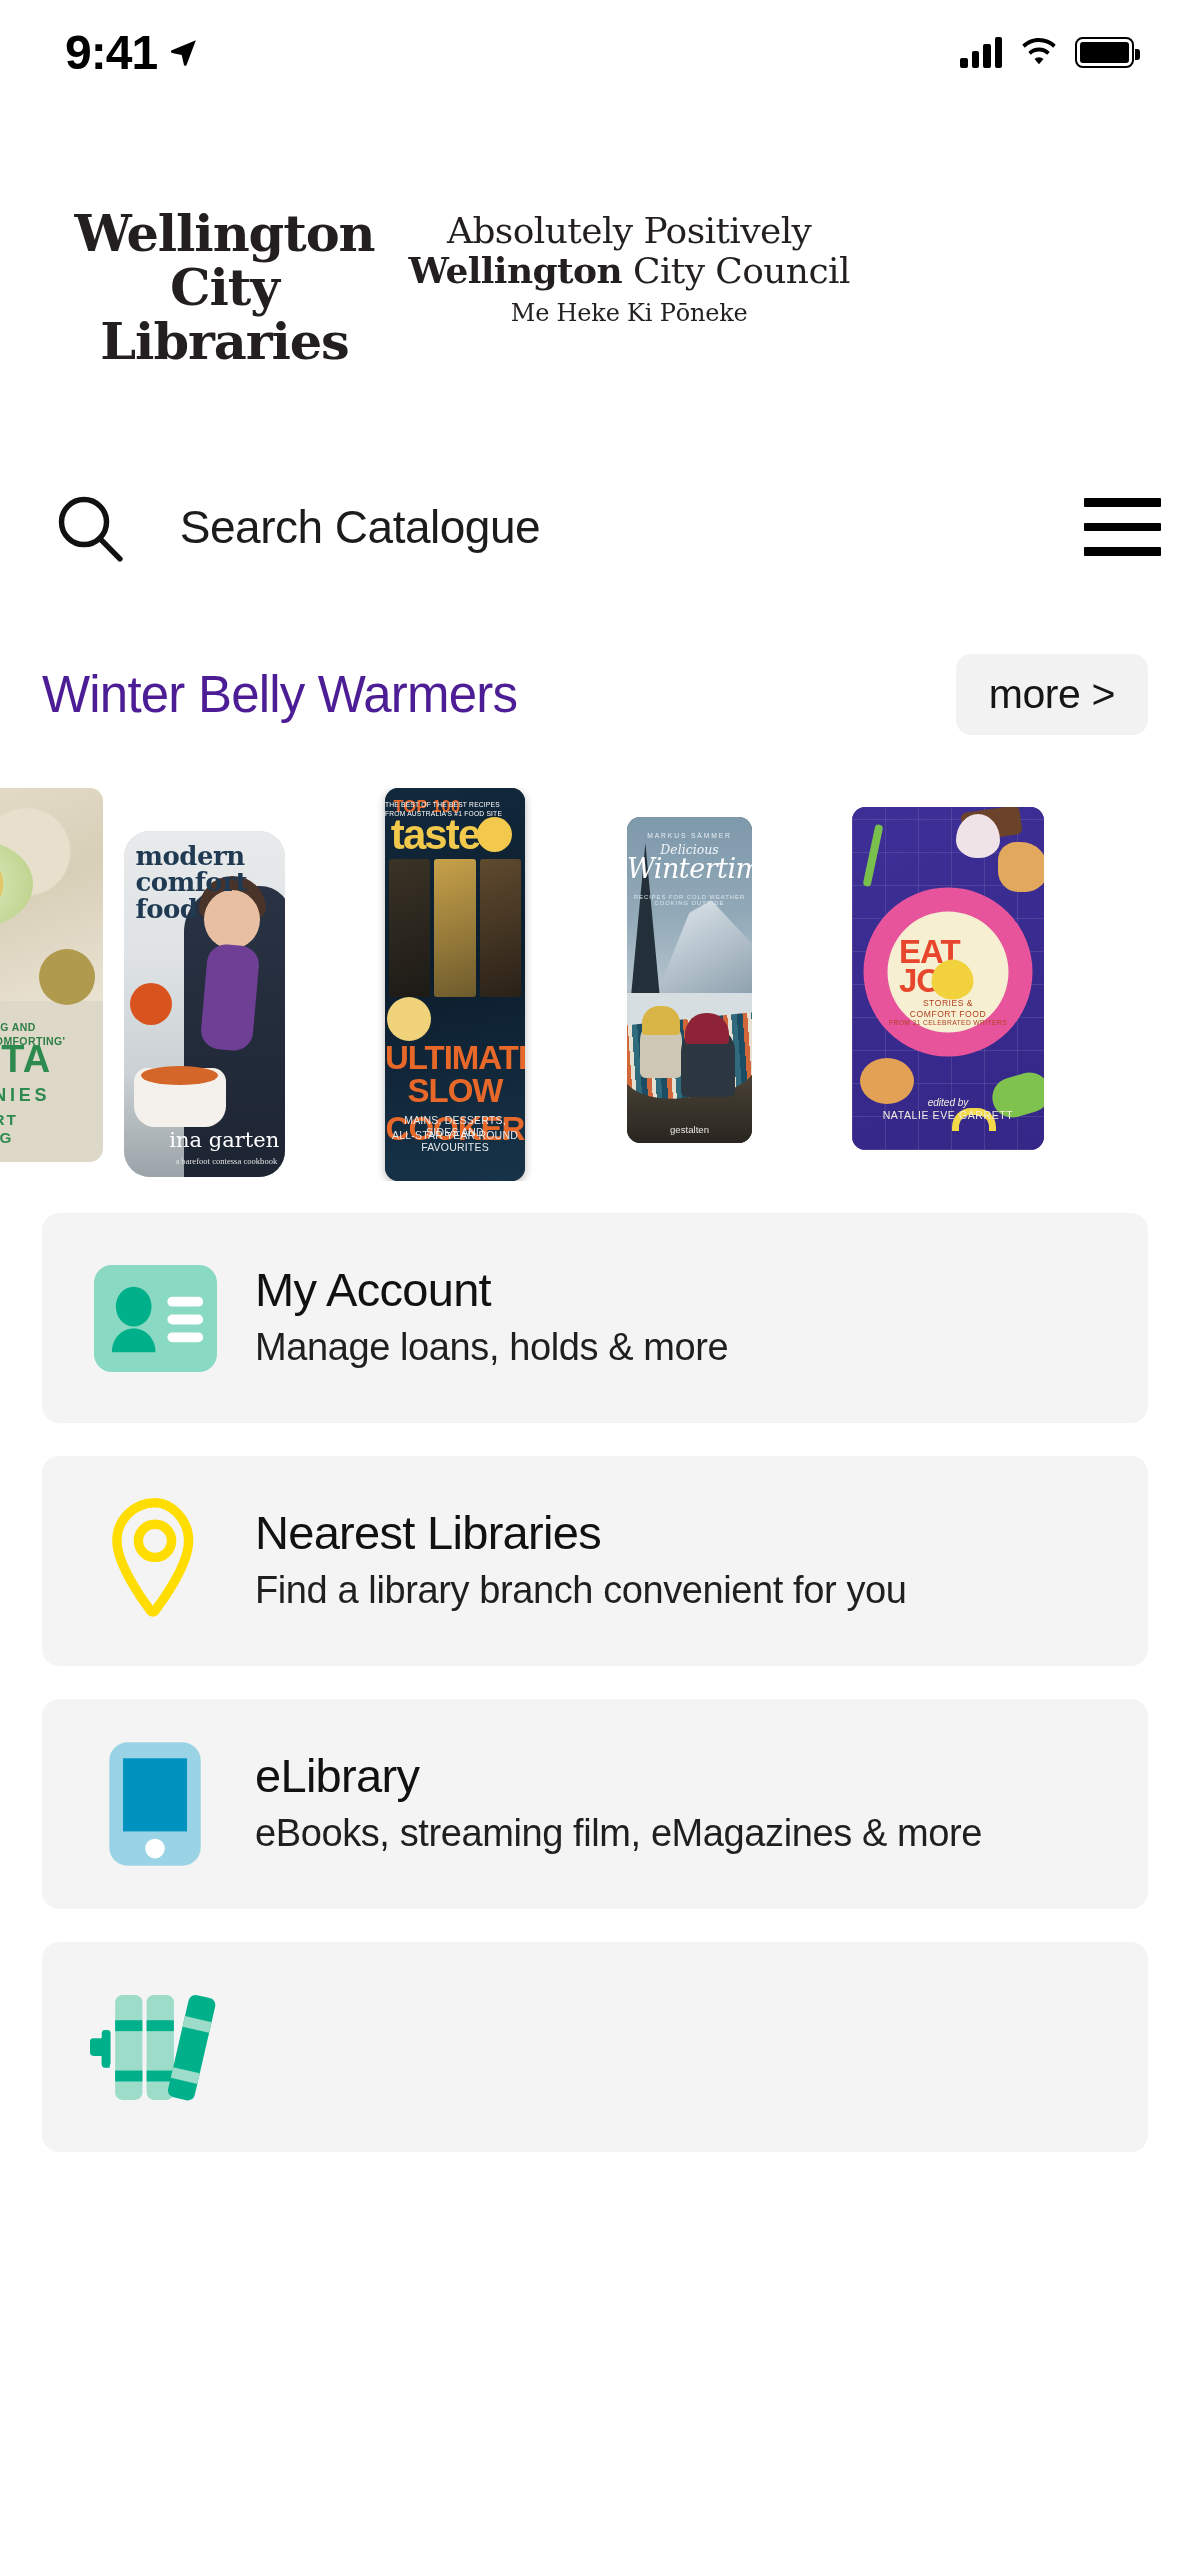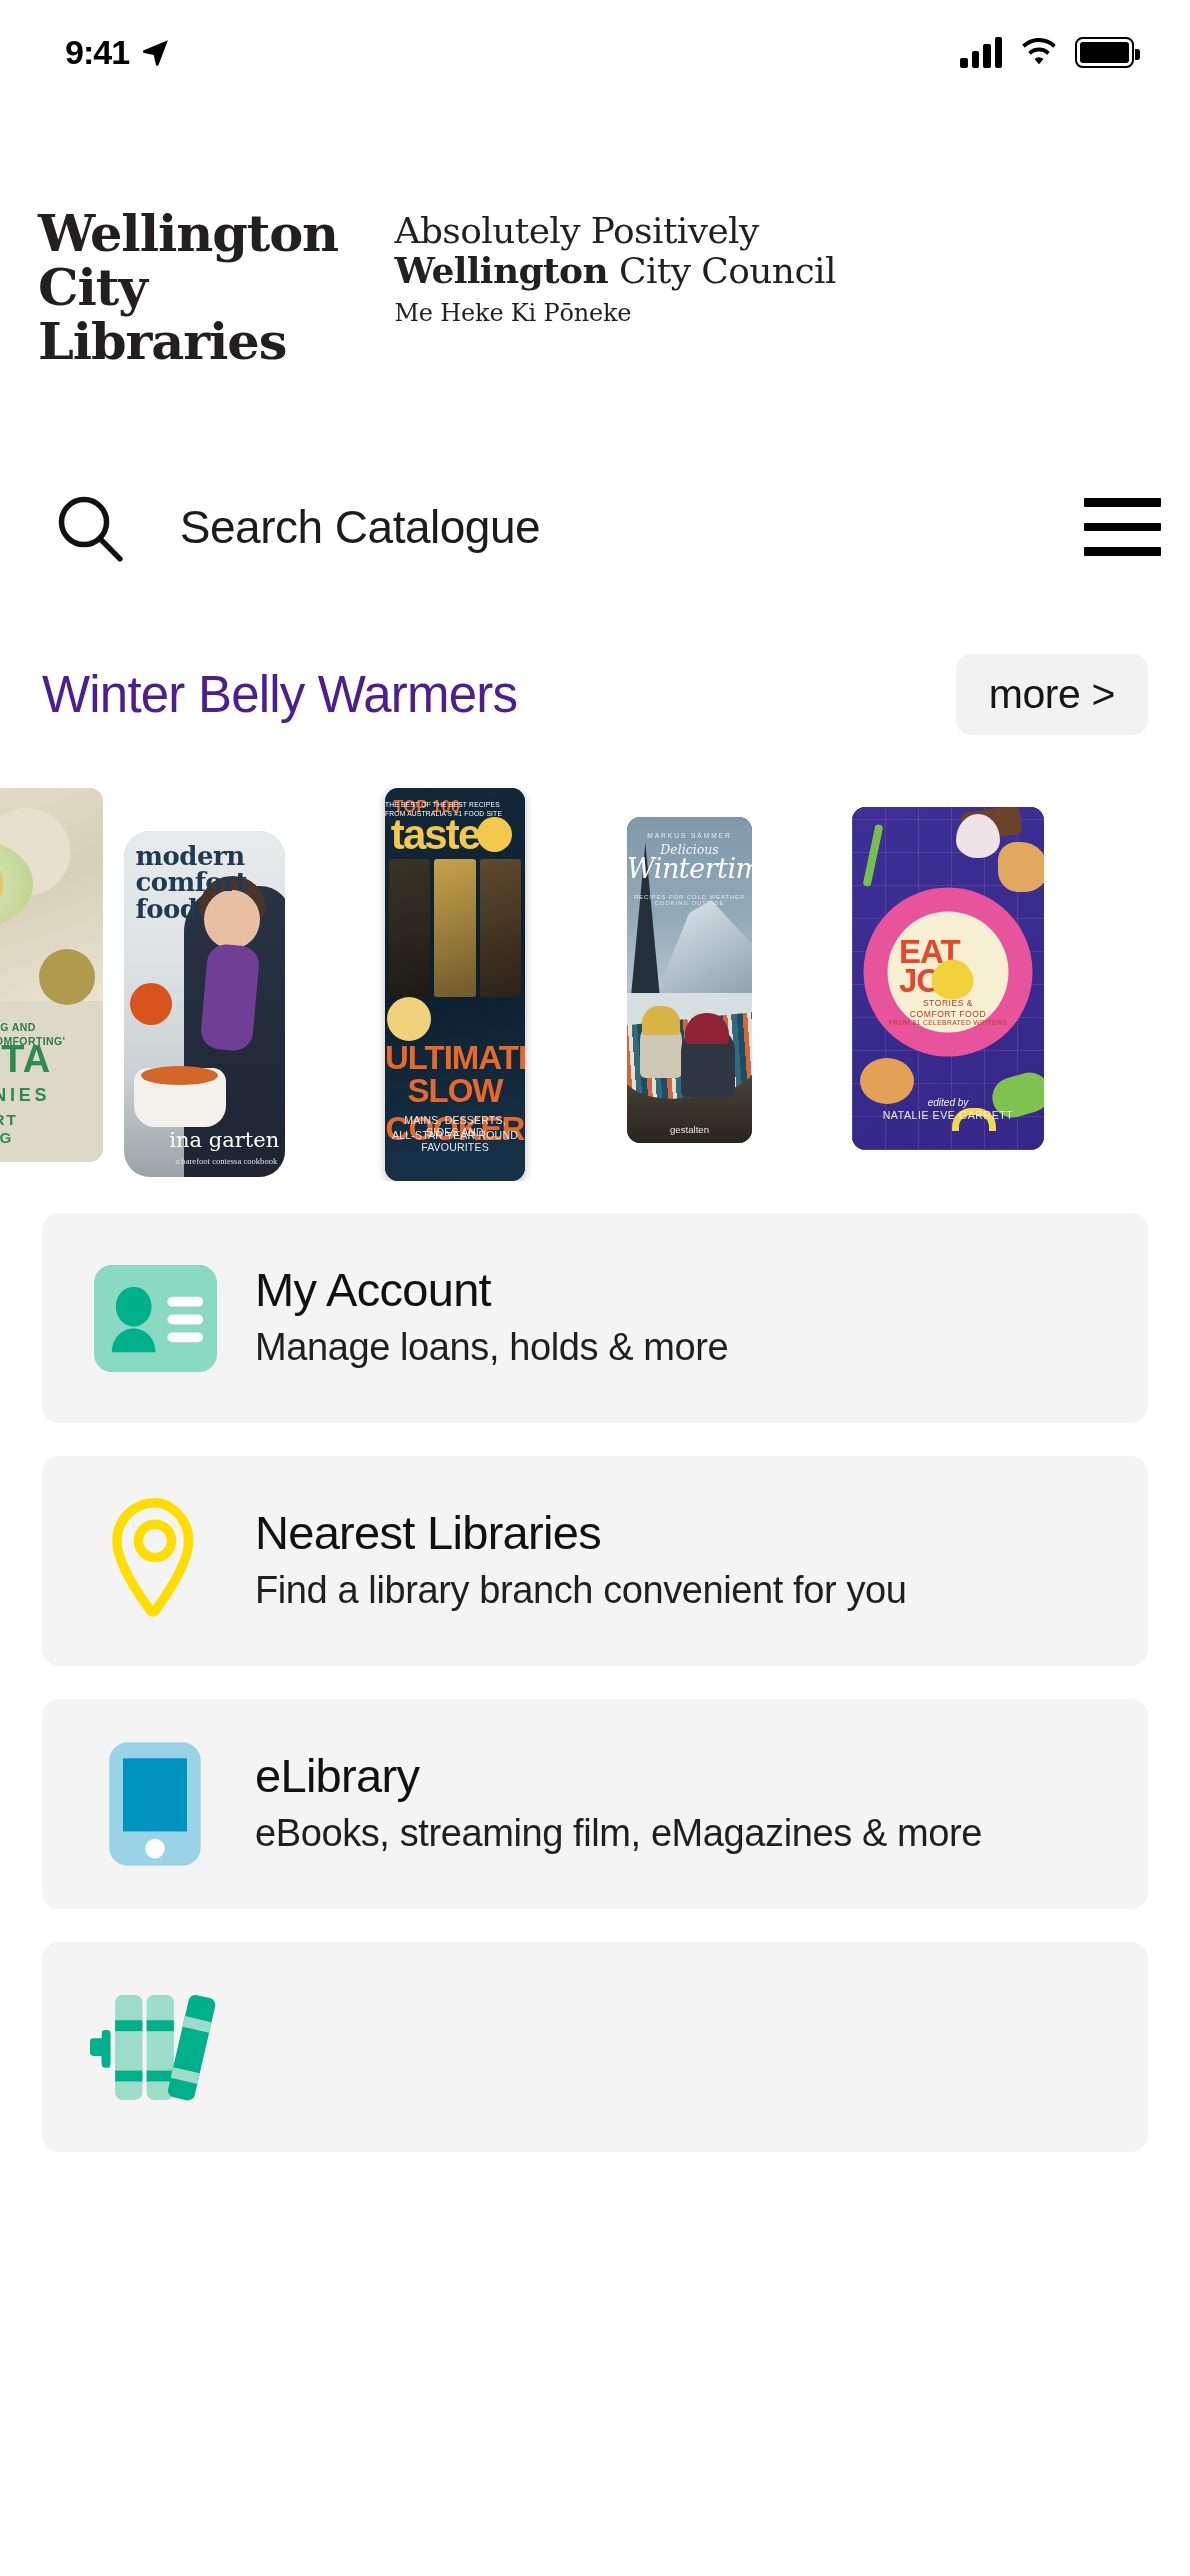--- a/index.html
+++ b/index.html
@@ -11,21 +11,21 @@
   }
   .screen { position:relative; width:1190px; height:2576px; background:#fff; }
 
   
   .statusbar {
     position:absolute; top:0; left:0; width:1190px; height:105px;
     display:flex; align-items:center; justify-content:space-between;
     padding:0 56px 0 65px;
   }
   .status-time {
-    font-size:34px; font-weight:bold; letter-spacing:-1px; color:#000;
+    font-size:48px; font-weight:bold; letter-spacing:-1px; color:#000;
     display:flex; align-items:center; gap:9.6px;
   }
   .loc-arrow { display:block; }
   .status-right { display:flex; align-items:center; gap:16.3px; }
   .sig-bars { display:flex; align-items:flex-end; gap:3.8px; height:31px; }
   .sig-bars i { display:block; width:7.7px; background:#000; border-radius:1.9px; }
   .sig-bars i:nth-child(1){height:10.5px;}
   .sig-bars i:nth-child(2){height:17px;}
   .sig-bars i:nth-child(3){height:24px;}
   .sig-bars i:nth-child(4){height:31px;}
@@ -35,21 +35,21 @@
   }
   .battery::after{
     content:""; position:absolute; right:-7.7px; top:9.6px;
     width:4.8px; height:11.5px; background:#000; border-radius:0 2.9px 2.9px 0;
   }
   .battery span{ display:block; width:100%; height:100%; background:#000; border-radius:2.9px; }
 
   
   .brandbar {
     position:absolute; top:206px; left:0; width:1190px;
-    display:flex; align-items:flex-start; padding:0 38px;
+    display:flex; align-items:flex-start; padding:0 52px;text-align:center;
   }
   .wcl-logo {
     font-family:"DejaVu Serif", serif;
     font-weight:bold; font-size:51px; line-height:1.06;
     color:#231f20; letter-spacing:-1.1px; width:345px;
   }
   .council {
     margin-left:11.5px; padding-top:5.8px;
     font-family:"DejaVu Serif", serif; color:#231f20;
   }

